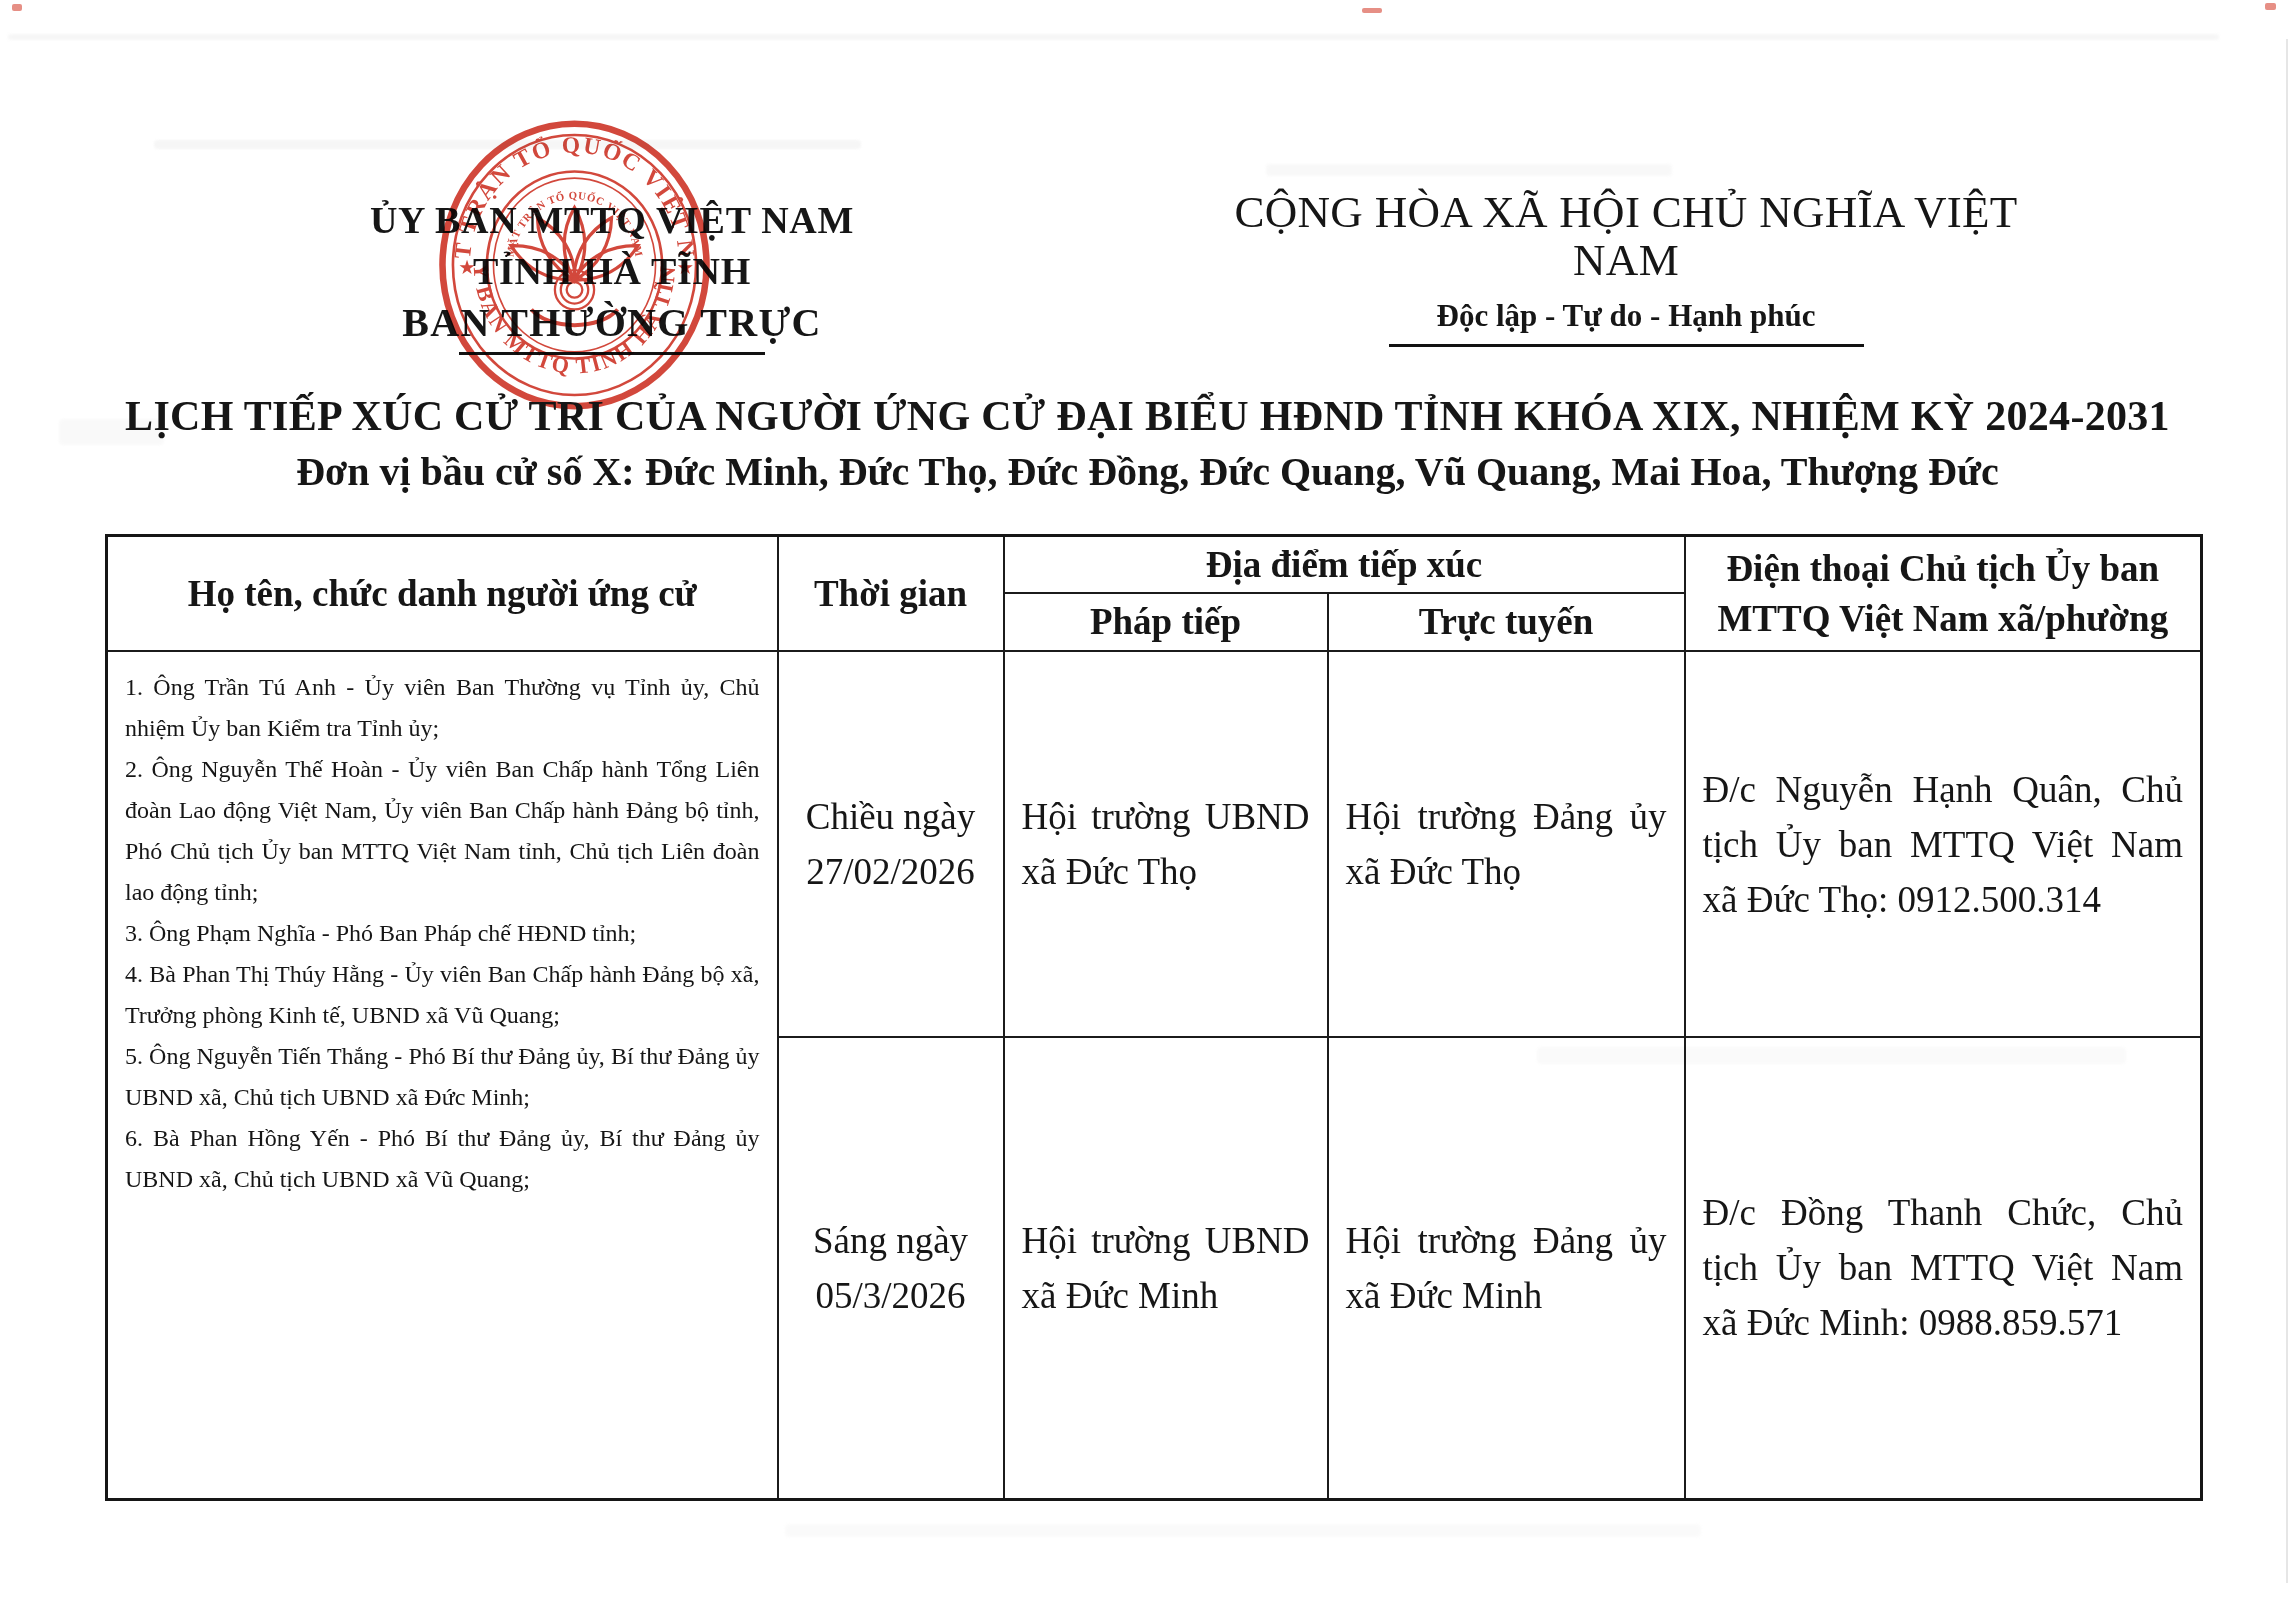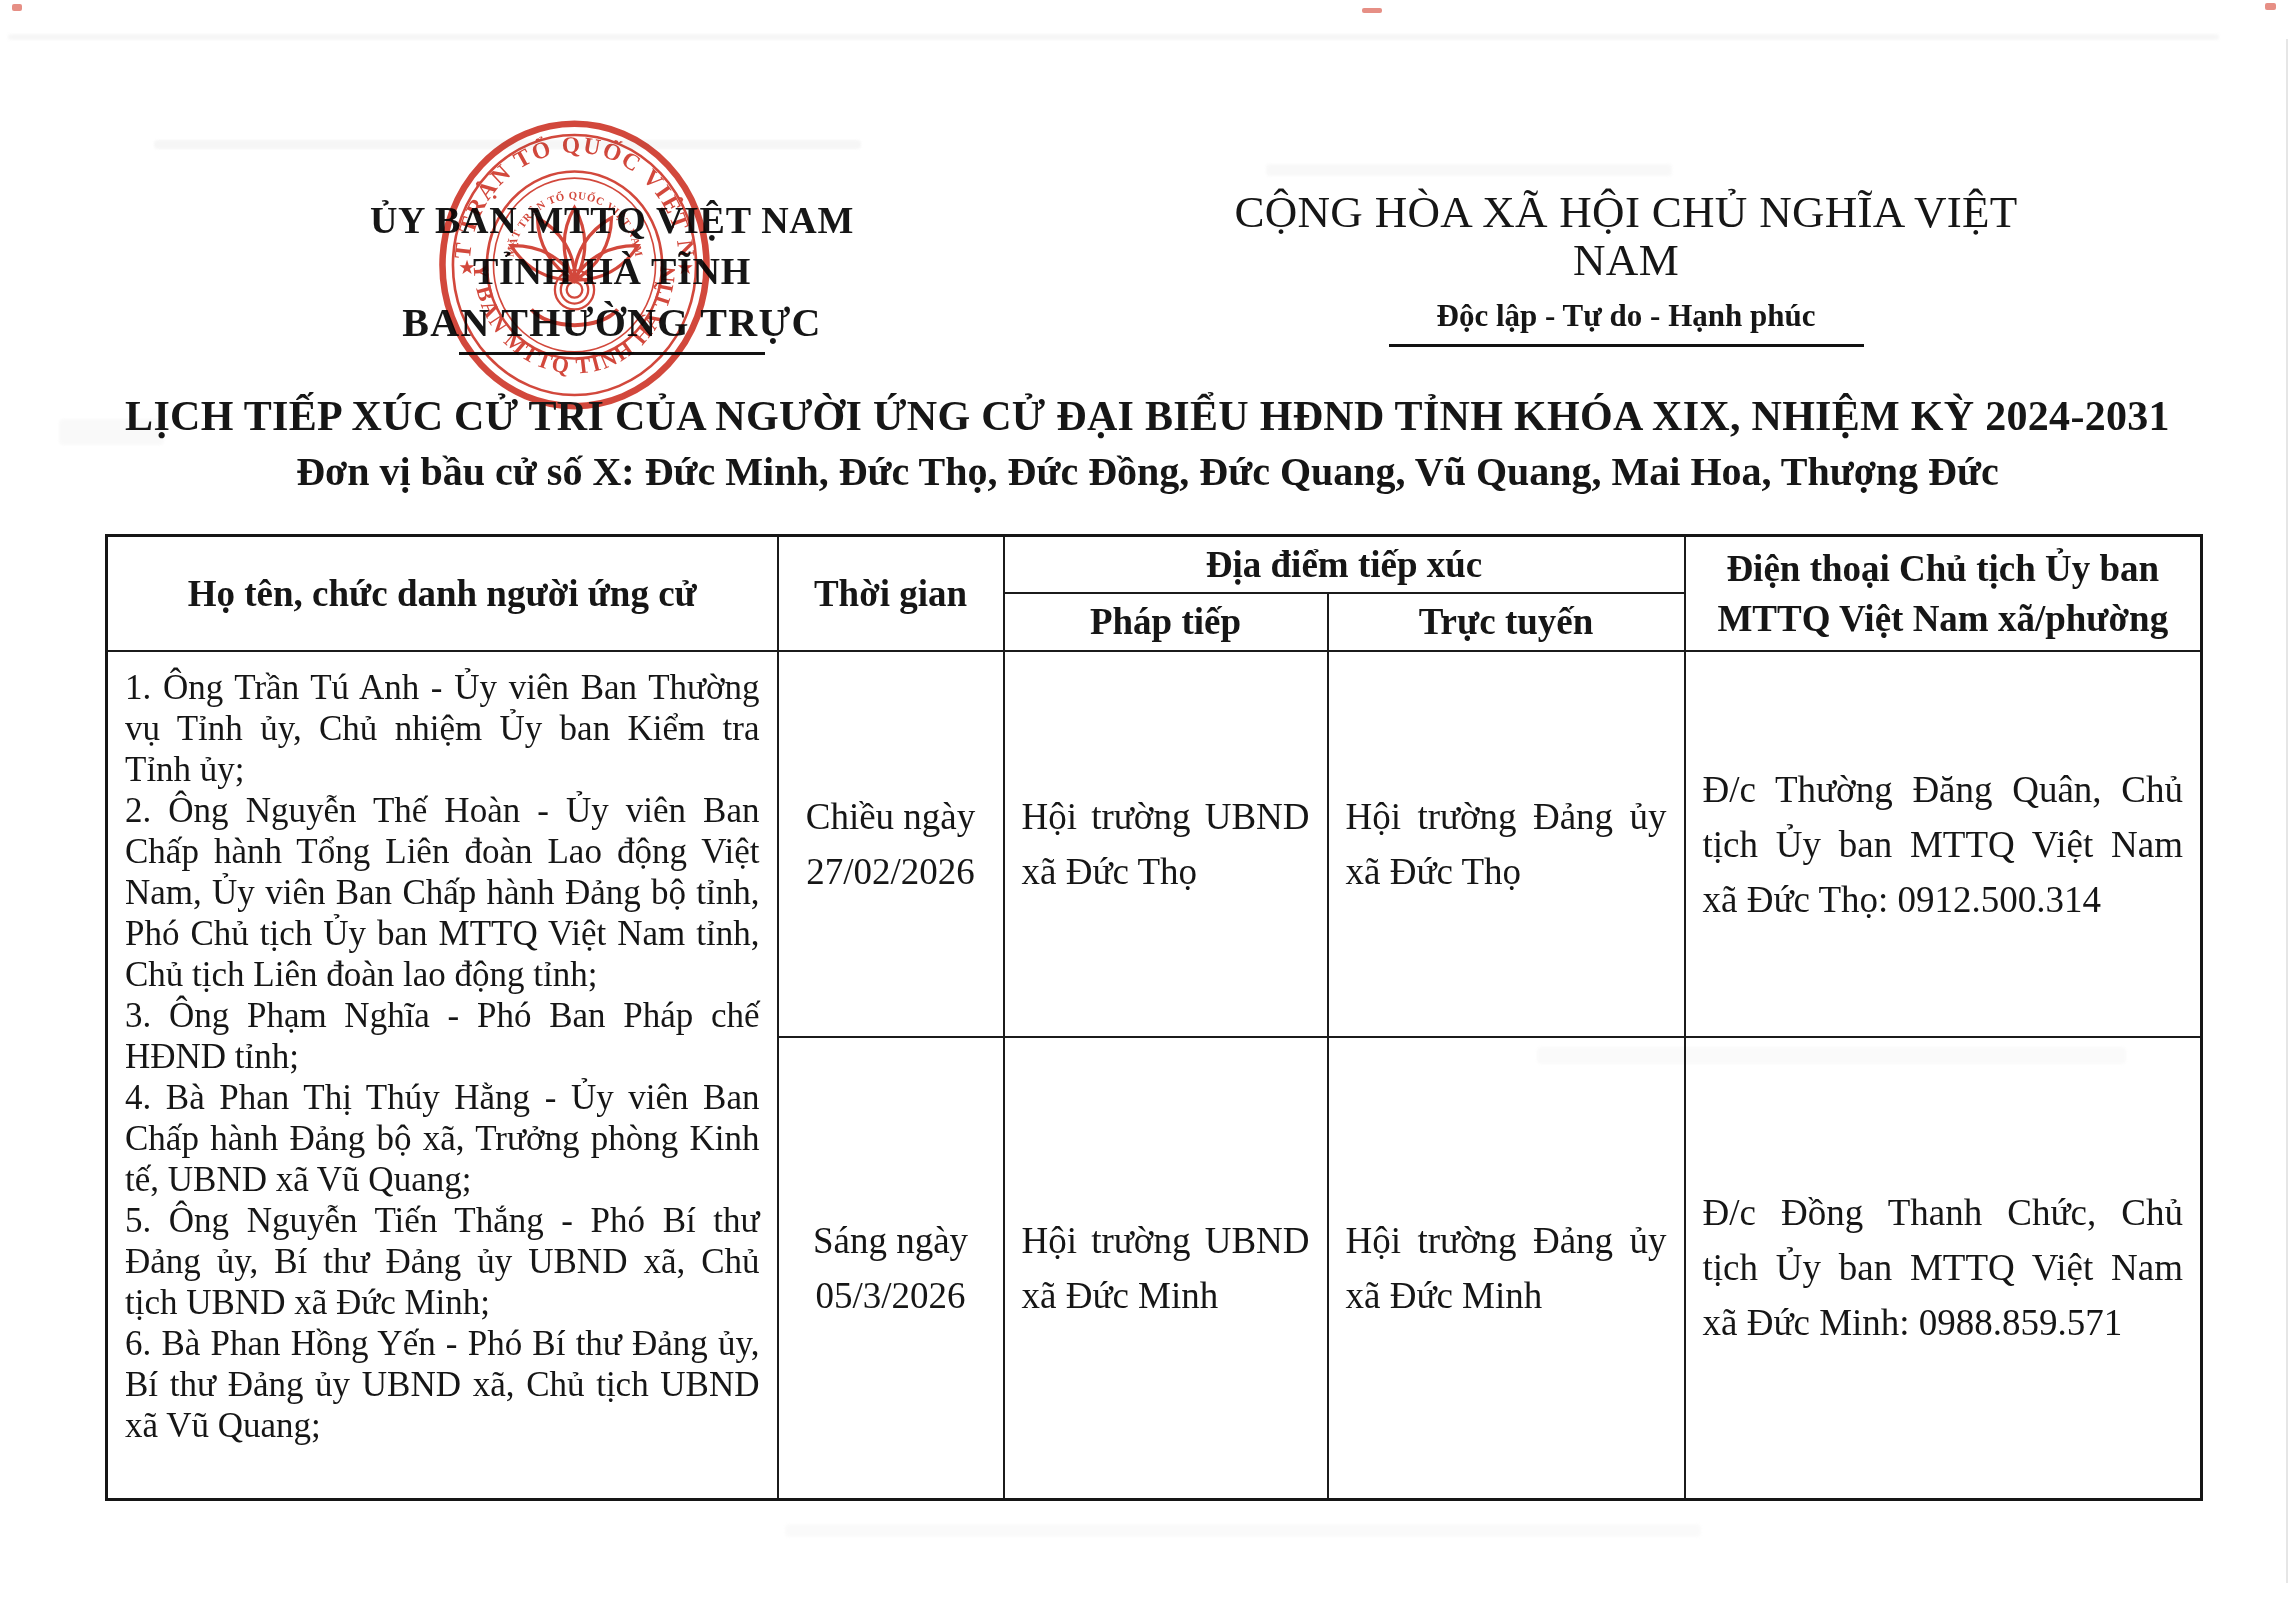--- a/index.html
+++ b/index.html
@@ -44,21 +44,21 @@
     border:3.3px solid #161616;
   }
   table.sched th,table.sched td{border:2px solid #1b1b1b;overflow:hidden;}
   table.sched th{font-weight:bold;font-size:37px;text-align:center;padding:2.6px 11.8px;line-height:1.35;}
   tr.hrow1{height:51px;}
   tr.hrow2{height:58px;}
   tr.brow1{height:386px;}
   tr.brow2{height:462px;}
   td.candidates{
     vertical-align:top;text-align:justify;text-justify:inter-word;
-    font-size:35px;line-height:41px;padding:14.4px 17px 6.5px 17px;
+    font-size:24px;line-height:41px;padding:14.4px 17px 6.5px 17px;
   }
   td.candidates p{margin:0;}
   td.cell-time{vertical-align:middle;text-align:center;font-size:37px;line-height:55px;}
   td.cell-place{vertical-align:middle;text-align:justify;font-size:37px;line-height:55px;padding:4px 17px;}
   td.cell-phone{vertical-align:middle;text-align:justify;font-size:37px;line-height:55px;padding:0 17px;}
 </style>
 </head>
 <body>
 
 <div class="streak" style="left:7.9px;top:34px;width:2211px;height:5.9px;opacity:.5;"></div>
@@ -154,21 +154,21 @@
       <p>4. Bà Phan Thị Thúy Hằng - Ủy viên Ban Chấp hành Đảng bộ xã, Trưởng phòng Kinh tế, UBND xã Vũ Quang;</p>
       <p>5. Ông Nguyễn Tiến Thắng - Phó Bí thư Đảng ủy, Bí thư Đảng ủy UBND xã, Chủ tịch UBND xã Đức Minh;</p>
       <p>6. Bà Phan Hồng Yến - Phó Bí thư Đảng ủy, Bí thư Đảng ủy UBND xã, Chủ tịch UBND xã Vũ Quang;</p>
     </td>
     <td class="cell-time">
       <div>Chiều ngày</div>
       <div>27/02/2026</div>
     </td>
     <td class="cell-place">Hội trường UBND xã Đức Thọ</td>
     <td class="cell-place">Hội trường Đảng ủy xã Đức Thọ</td>
-    <td class="cell-phone">Đ/c Thường Đăng Quân, Chủ tịch Ủy ban MTTQ Việt Nam xã Đức Thọ: 0912.500.314</td>
+    <td class="cell-phone">Đ/c Nguyễn Hạnh Quân, Chủ tịch Ủy ban MTTQ Việt Nam xã Đức Thọ: 0912.500.314</td>
   </tr>
   <tr class="brow2">
     <td class="cell-time">
       <div>Sáng ngày</div>
       <div>05/3/2026</div>
     </td>
     <td class="cell-place">Hội trường UBND xã Đức Minh</td>
     <td class="cell-place">Hội trường Đảng ủy xã Đức Minh</td>
     <td class="cell-phone">Đ/c Đồng Thanh Chức, Chủ tịch Ủy ban MTTQ Việt Nam xã Đức Minh: 0988.859.571</td>
   </tr>

